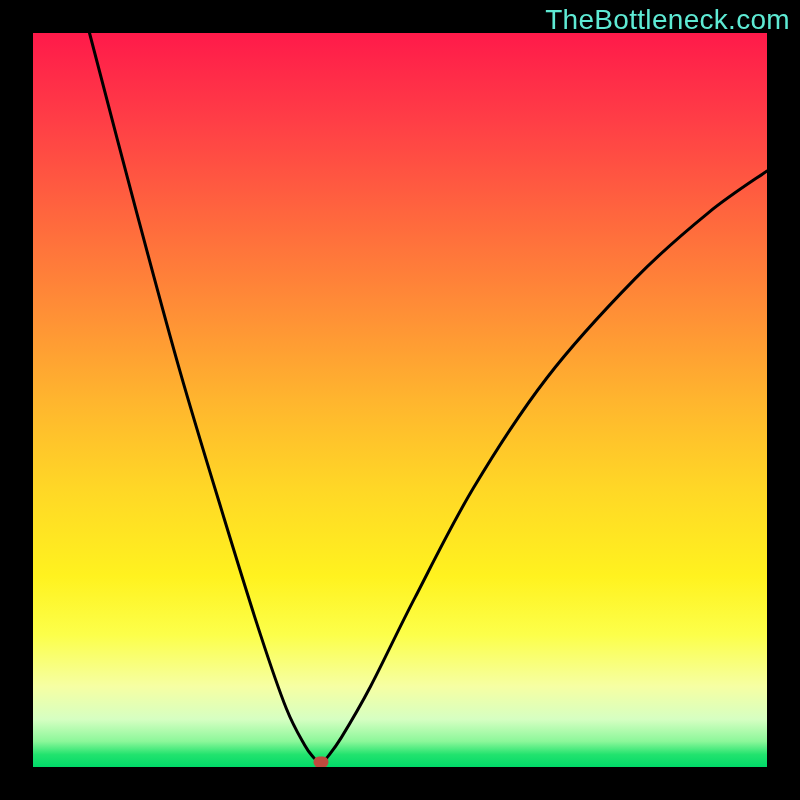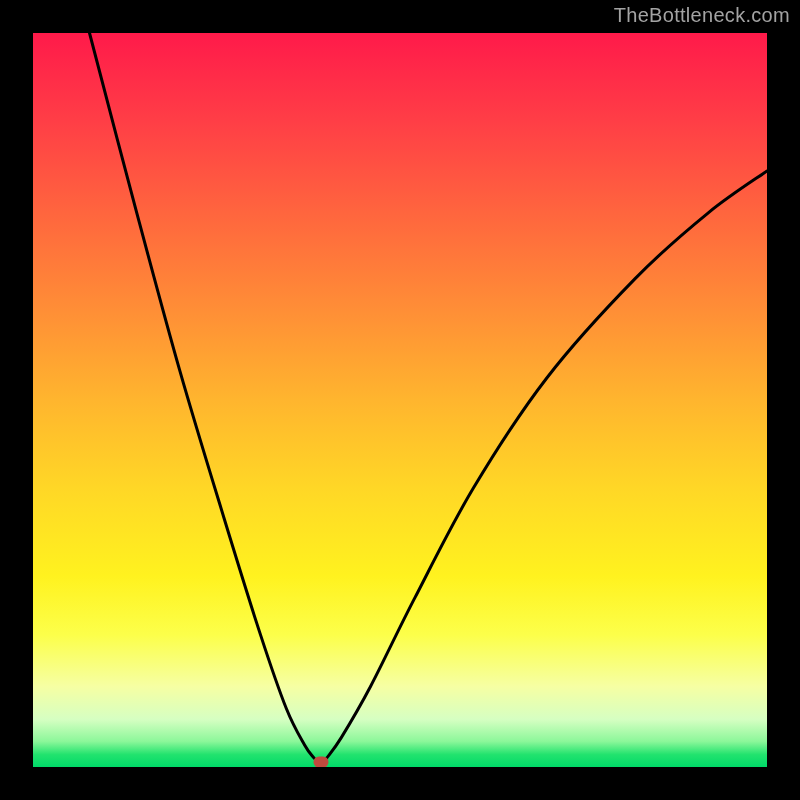--- a/index.html
+++ b/index.html
@@ -16,22 +16,22 @@
     top: 0;
     left: 0;
     width: 800px;
     height: 800px;
     background: #000;
   }
   .watermark {
     position: absolute;
     top: 4px;
     right: 10px;
-    color: #a3a3a3;
-    font-size: 20px;
+    color: #5eead4;
+    font-size: 28px;
     font-weight: 500;
     letter-spacing: 0.3px;
     z-index: 50;
   }
   .plot {
     position: absolute;
     left: 33px;
     top: 33px;
     width: 734px;
     height: 734px;

